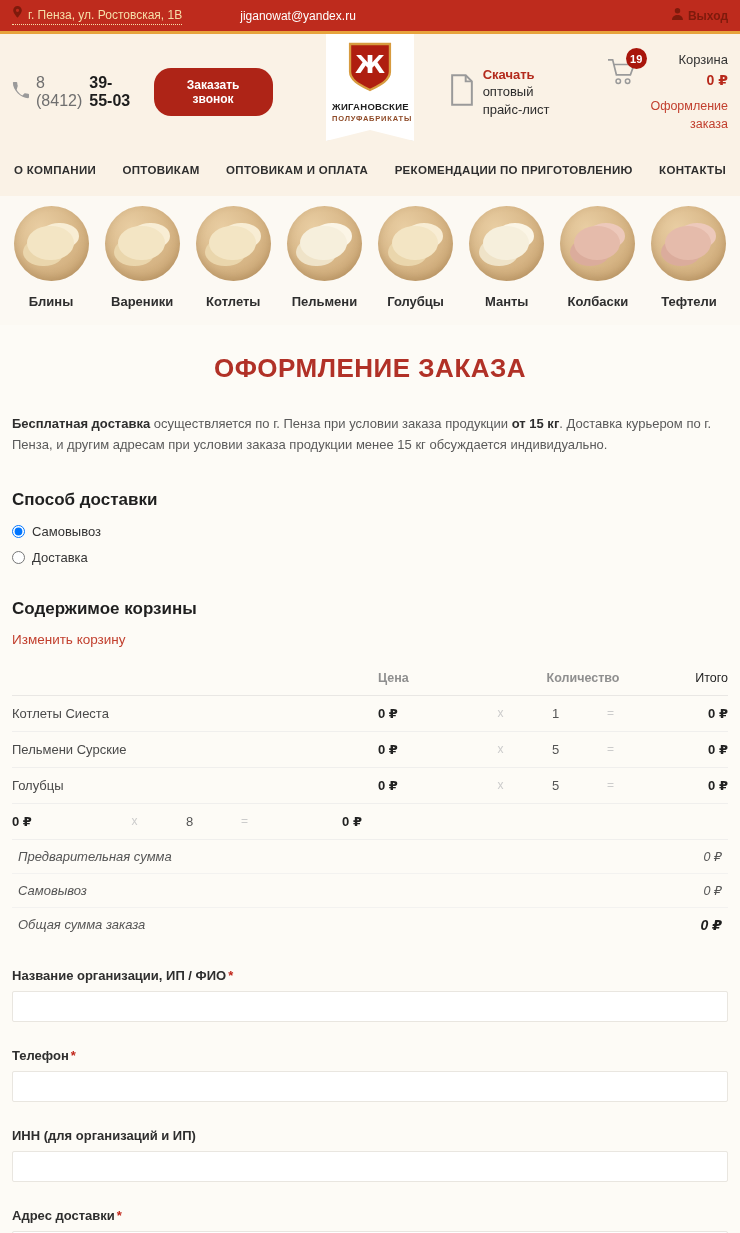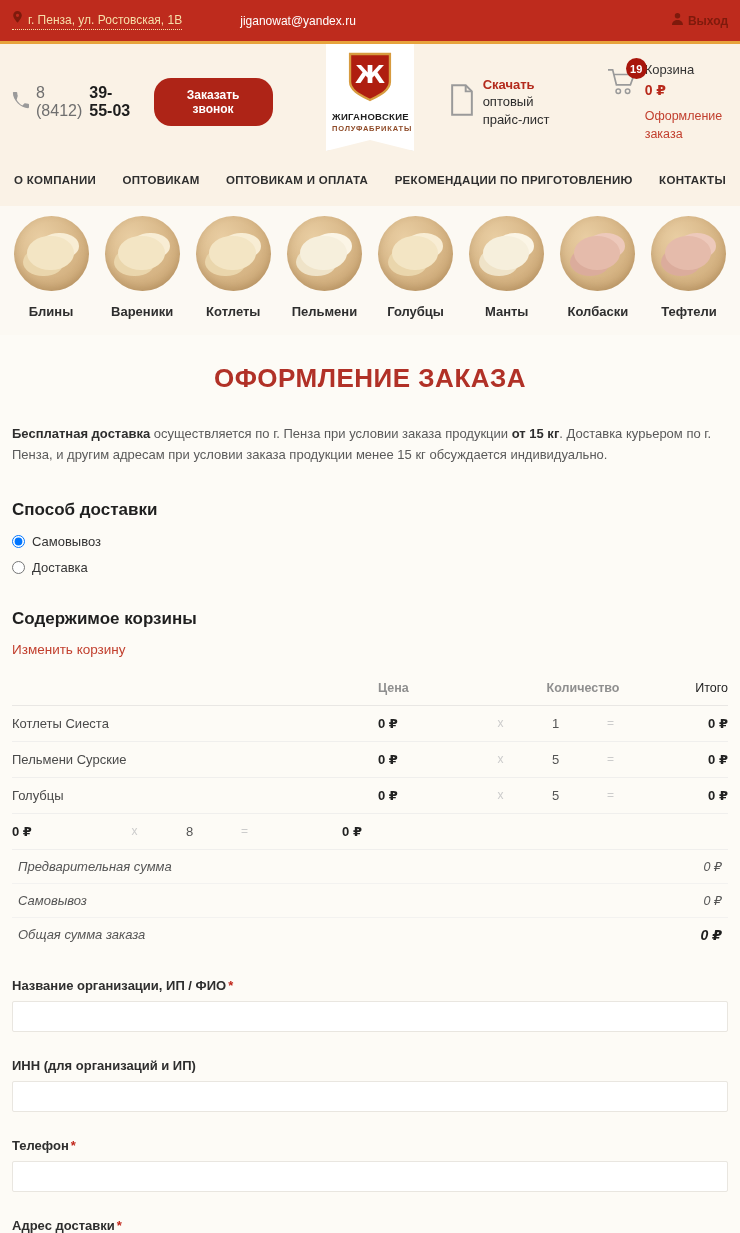--- a/index.html
+++ b/index.html
@@ -4,40 +4,40 @@
 <style>
   * { margin:0; padding:0; box-sizing:border-box; }
   body {
     font-family: "Liberation Sans", "DejaVu Sans", sans-serif;
     background:#FDFBF6; color:#333; width:740px; margin:0 auto; font-size:13px;
   }
   a { text-decoration:none; }
   .wrap { width:740px; }
 
   
-  .topbar { background:#BE2B1D; border-bottom:3px solid #E7A33C; height:44px;
+  .topbar { background:#BE2B1D; border-bottom:3px solid #E7A33C; height:34px;
     display:flex; align-items:center; padding:0 12px; position:relative; }
   .topbar .addr { color:#F6DFA9; font-size:12px; border-bottom:1px dotted #F6DFA9;
     padding-bottom:1px; display:inline-flex; align-items:center; gap:5px; }
   .topbar .email { color:#fff; font-size:12px; margin-left:58px; }
   .topbar .logout { margin-left:auto; color:#7E1A0C; font-size:12px; font-weight:600;
     display:inline-flex; align-items:center; gap:5px; }
 
   
   .header { background:#FAF2E6; padding:16px 12px 16px; display:flex; align-items:center; position:relative; }
   .phone-group { display:flex; align-items:center; gap:7px; font-size:16px; color:#6f6f6f; }
   .phone-group b { color:#1d1d1d; font-weight:700; }
   .call-btn { background:#AE2417; color:#fff; border:none; border-radius:17px;
     font-size:12px; font-weight:600; padding:10px 22px; margin-left:22px; cursor:pointer;
     font-family:inherit; }
   .logo-space { width:170px; flex:0 0 auto; }
   .download { display:flex; align-items:center; gap:8px; margin-left:6px; }
   .download .txt { font-size:13px; line-height:1.35; color:#2c2c2c; }
   .download .txt a { color:#B32A1C; font-weight:600; }
-  .cart { display:flex; align-items:flex-start; gap:8px; margin-left:38px; }
+  .cart { display:flex; align-items:flex-start; gap:8px; margin-left:38px;text-align:right; }
   .cart-icon-wrap { position:relative; padding-top:8px; }
   .cart-badge { position:absolute; top:-2px; right:-10px; background:#A8160C; color:#fff;
     font-size:11px; font-weight:700; width:21px; height:21px; border-radius:50%;
     display:flex; align-items:center; justify-content:center; }
   .cart-info { font-size:13px; line-height:1.5; }
   .cart-info .sum { color:#B8291B; font-weight:700; font-size:14px; }
   .cart-info .co-link { color:#C2402F; font-size:12.5px; display:inline-block; margin-top:6px; }
 
   
   .ribbon { position:absolute; left:50%; top:0; transform:translateX(-50%); width:88px;
@@ -300,25 +300,25 @@
       </div>
     </div>
 
     
     <div class="form">
       <div class="field">
         <label><span>Название организации, ИП / ФИО</span><span class="req">*</span></label>
         <input type="text" style="">
       </div>
       <div class="field">
+        <label><span>Телефон</span><span class="req">*</span></label>
+        <input type="text" style="">
+      </div>
+      <div class="field">
         <label><span>ИНН (для организаций и ИП)</span><span class="req"></span></label>
-        <input type="text" style="">
-      </div>
-      <div class="field">
-        <label><span>Телефон</span><span class="req">*</span></label>
         <input type="text" style="">
       </div>
       <div class="field">
         <label><span>Адрес доставки</span><span class="req">*</span></label>
         <input type="text" style="">
       </div>
 
     </div>
   </div>
 

